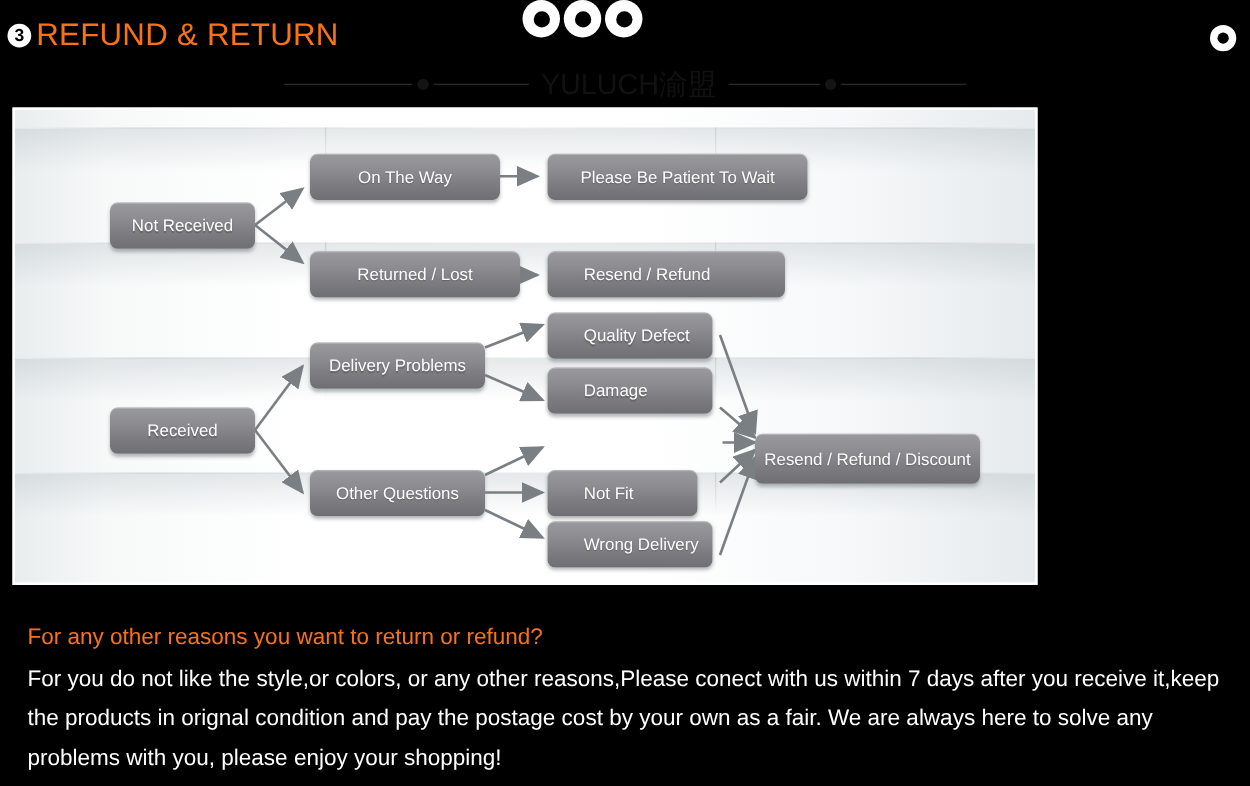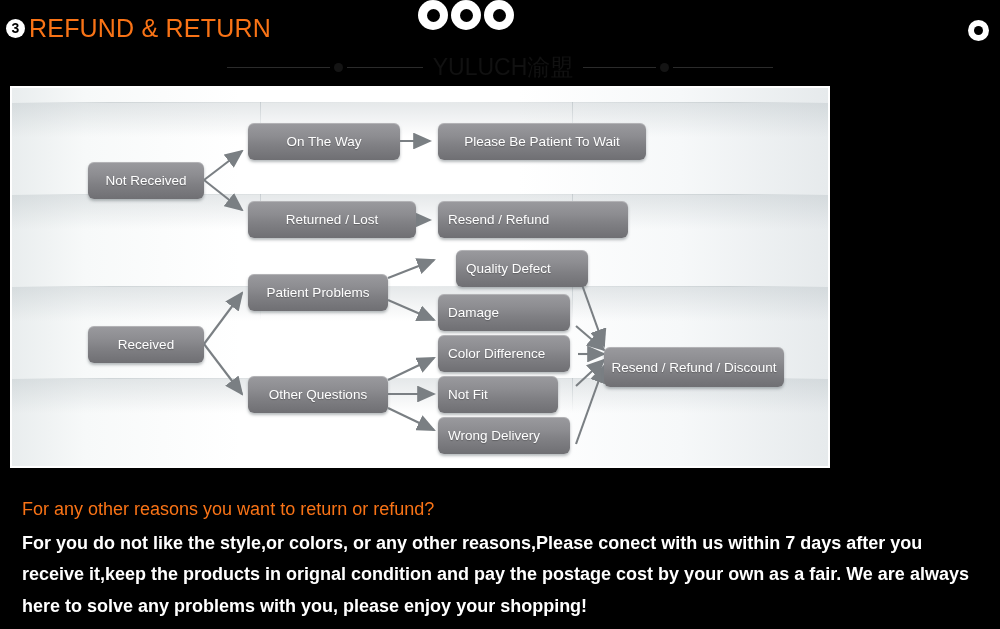--- a/index.html
+++ b/index.html
@@ -101,37 +101,36 @@
     border-radius:6px;
     background:linear-gradient(to bottom,#9a9a9e 0%,#8d8d91 35%,#808084 60%,#6f6f73 100%);
     box-shadow:0 2px 3px rgba(120,128,132,.55), inset 0 1px 0 rgba(255,255,255,.25);
     color:#fff;
     display:flex;align-items:center;
     font-size:13.5px;
     box-sizing:border-box;
     text-shadow:0 1px 1px rgba(0,0,0,.25);
   }
   .fbox.center{justify-content:center;}
-  .fbox.left{justify-content:flex-start;padding-left:10px;}
+  .fbox.left{justify-content:flex-start;padding-left:29px;}
 
   svg.arrows{position:absolute;left:0;top:0;width:816px;height:378px;overflow:visible;}
 
   
   .bottom{
     position:absolute;left:0;top:484px;width:1000px;height:145px;
     background:#000;padding:12px 22px 0 22px;box-sizing:border-box;
   }
   .bt-head{
     color:#f97316;font-size:18px;line-height:1.55;margin:0 0 4px 0;
     font-family:"Liberation Sans","DejaVu Sans",sans-serif;
   }
   .bt-body{
     color:#fff;font-size:18px;line-height:1.75;margin:0;
     font-family:"Liberation Sans","DejaVu Sans",sans-serif;
-    font-weight:bold;
   }
 </style>
 </head>
 <body>
 
 <div class="page">
 
   <div class="header-bar"></div>
 
   <div class="dots-top">
@@ -233,40 +232,37 @@
         <span>Received</span>
       </div>
 
       <div class="fbox center" style="left:236px;top:35px;width:152px;height:37px;">
         <span>On The Way</span>
       </div>
       <div class="fbox center" style="left:236px;top:113px;width:168px;height:37px;">
         <span>Returned / Lost</span>
       </div>
       <div class="fbox center" style="left:236px;top:186px;width:140px;height:37px;">
-        <span>Patient Problems</span>
+        <span>Delivery Problems</span>
       </div>
       <div class="fbox center" style="left:236px;top:288px;width:140px;height:37px;">
         <span>Other Questions</span>
       </div>
 
       <div class="fbox center" style="left:426px;top:35px;width:208px;height:37px;">
         <span>Please Be Patient To Wait</span>
       </div>
       <div class="fbox left" style="left:426px;top:113px;width:190px;height:37px;">
         <span>Resend / Refund</span>
       </div>
-      <div class="fbox left" style="left:444px;top:162px;width:132px;height:37px;">
+      <div class="fbox left" style="left:426px;top:162px;width:132px;height:37px;">
         <span>Quality Defect</span>
       </div>
       <div class="fbox left" style="left:426px;top:206px;width:132px;height:37px;">
         <span>Damage</span>
-      </div>
-      <div class="fbox left" style="left:426px;top:247px;width:132px;height:37px;">
-        <span>Color Difference</span>
       </div>
       <div class="fbox left" style="left:426px;top:288px;width:120px;height:37px;">
         <span>Not Fit</span>
       </div>
       <div class="fbox left" style="left:426px;top:329px;width:132px;height:37px;">
         <span>Wrong Delivery</span>
       </div>
 
       <div class="fbox center" style="left:592px;top:259px;width:180px;height:40px;">
         <span>Resend / Refund / Discount</span>

